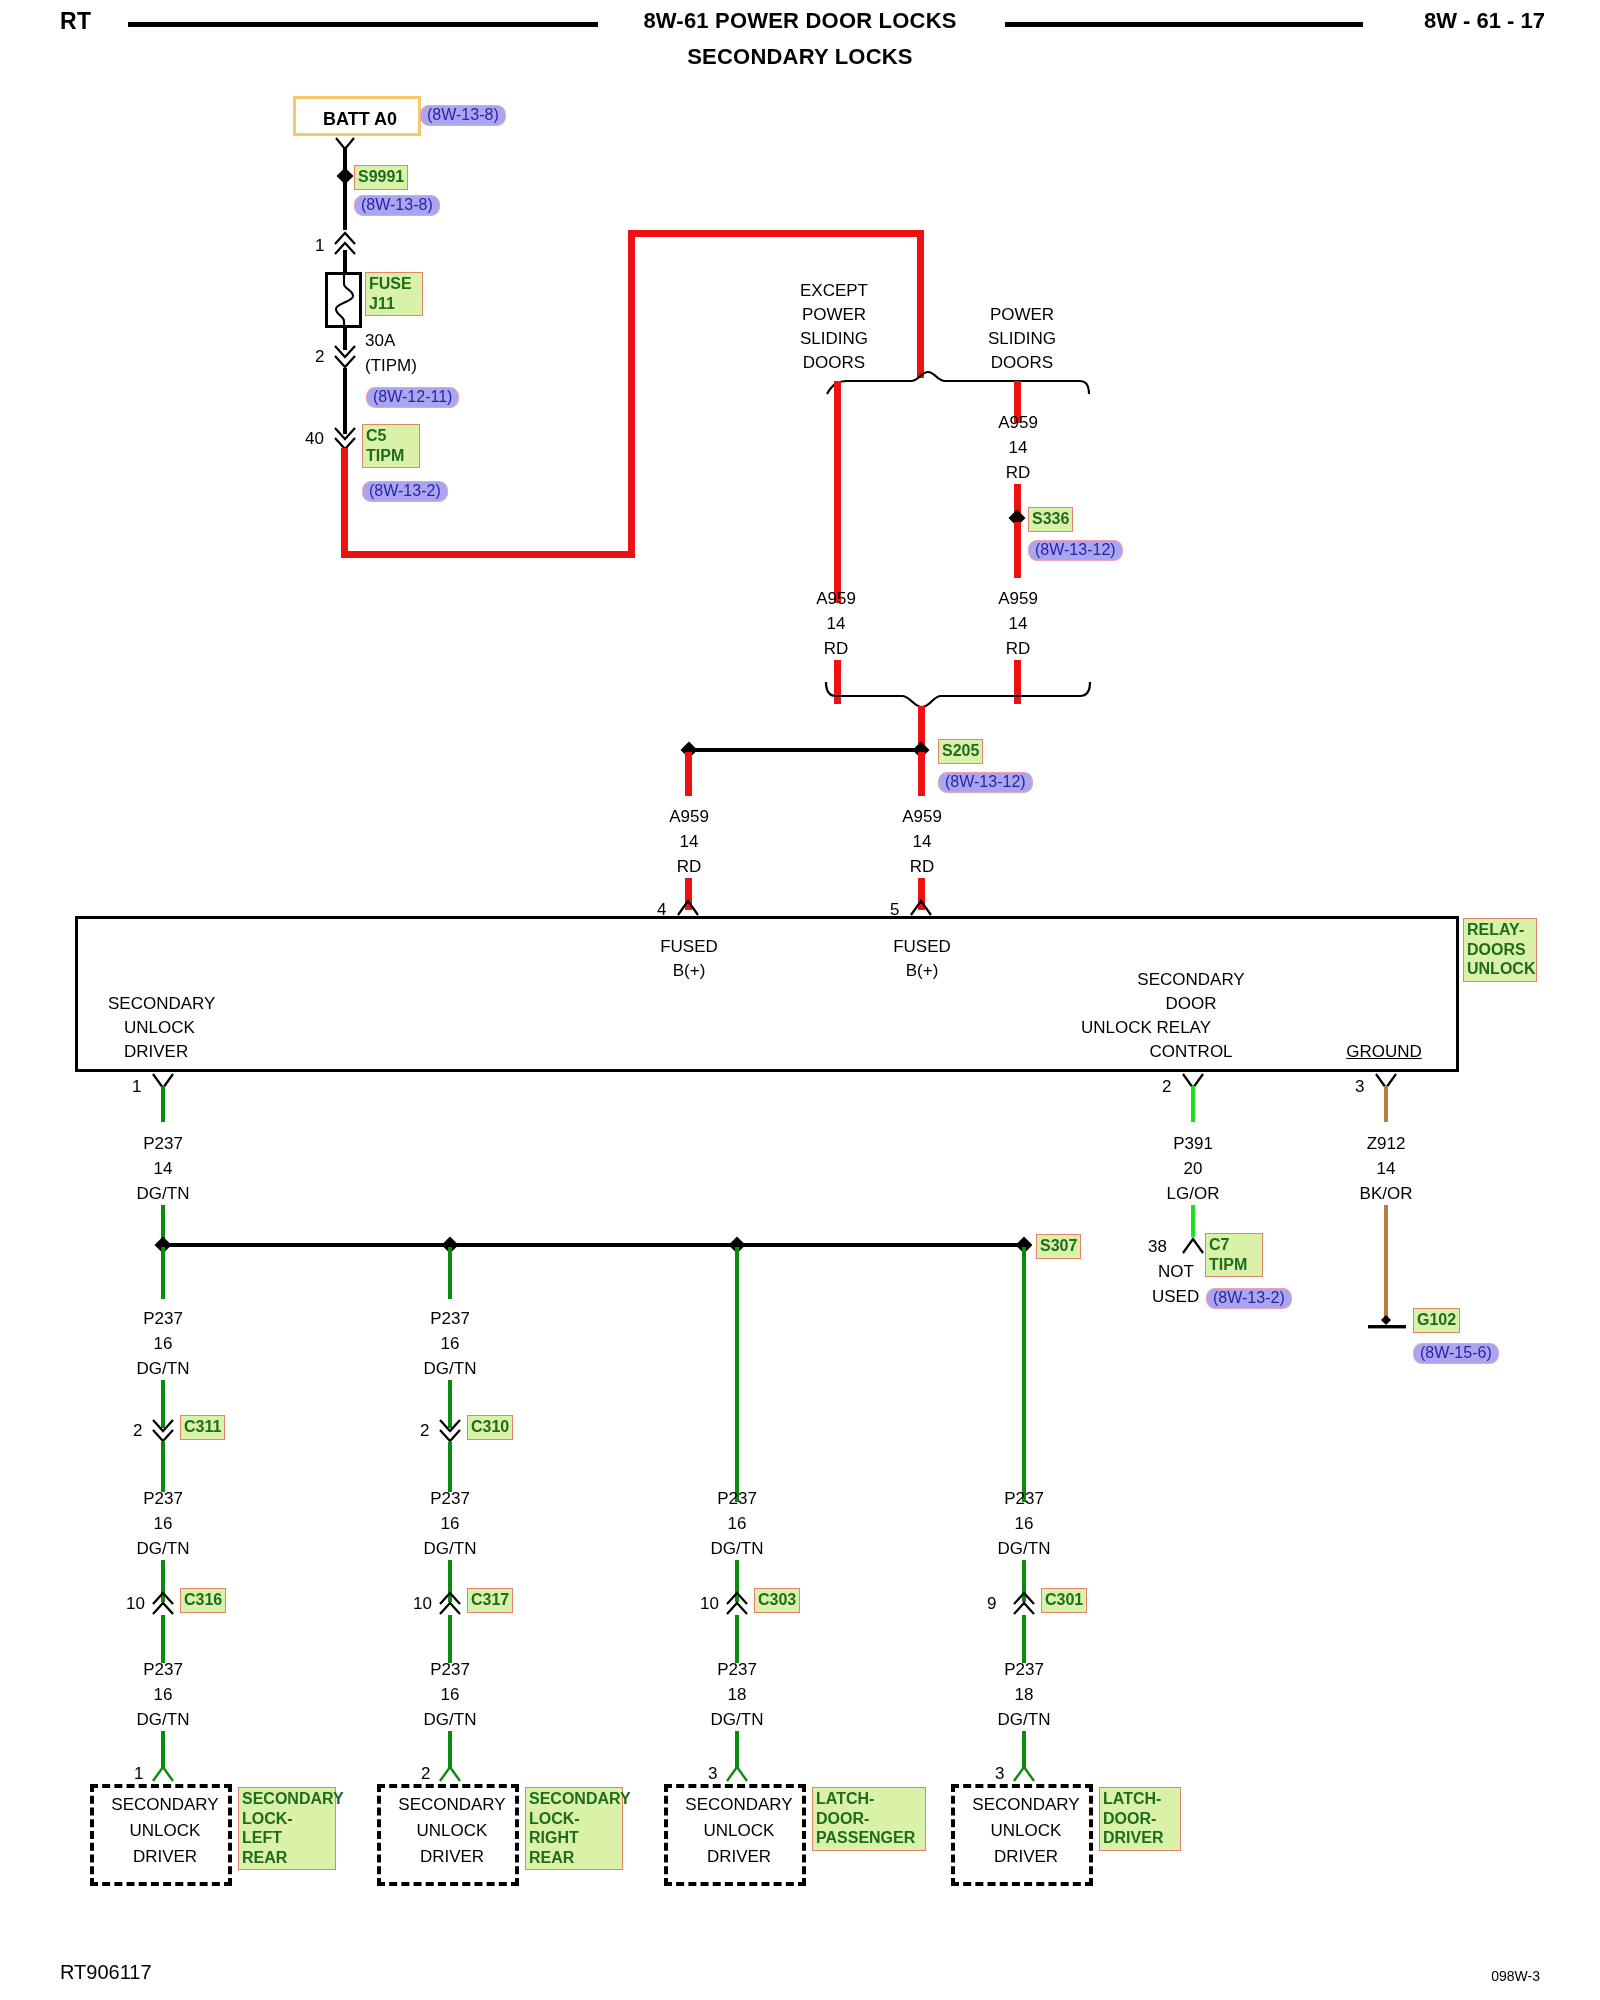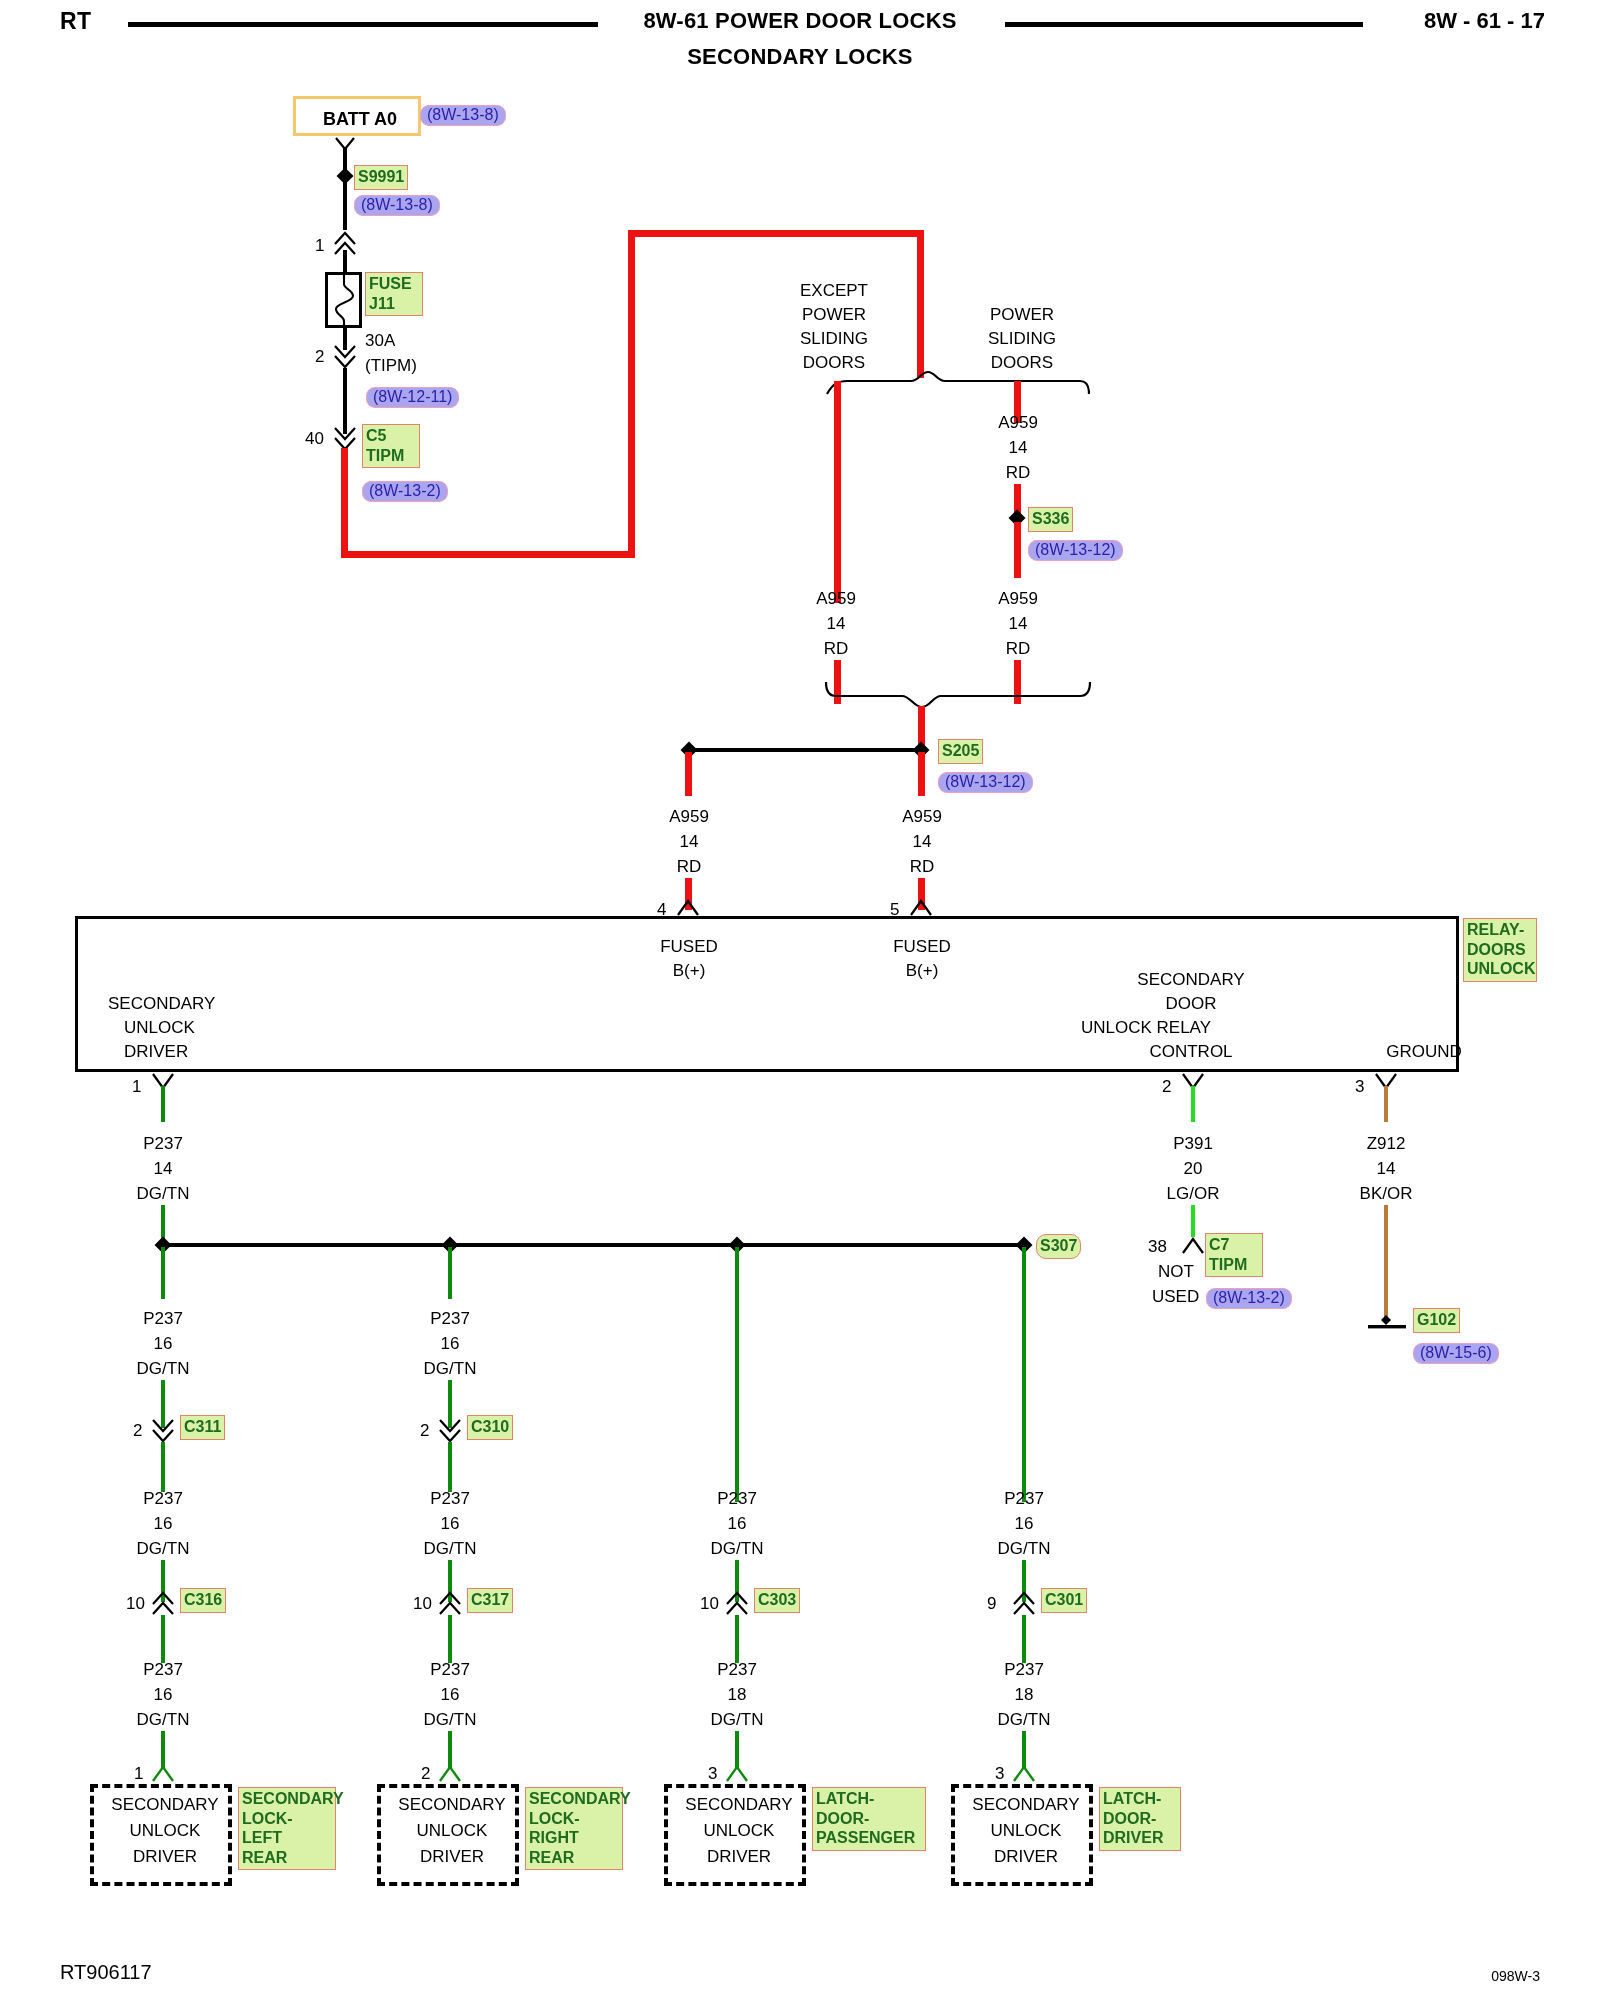--- a/index.html
+++ b/index.html
@@ -263,21 +263,21 @@
 
 <div class="abs txt" style="left:108px; top:995px;">SECONDARY</div>
 <div class="abs txt" style="left:124px; top:1019px;">UNLOCK</div>
 <div class="abs txt" style="left:124px; top:1043px;">DRIVER</div>
 
 <div class="abs txt c" style="left:1191px; top:971px;">SECONDARY</div>
 <div class="abs txt c" style="left:1191px; top:995px;">DOOR</div>
 <div class="abs txt c" style="left:1146px; top:1019px;">UNLOCK RELAY</div>
 <div class="abs txt c" style="left:1191px; top:1043px;">CONTROL</div>
 
-<div class="abs txt c" style="left:1424px; top:1043px;">GROUND</div>
+<div class="abs txt c" style="left:1384px; top:1043px;text-decoration:underline;">GROUND</div>
 
 <div class="abs txt" style="left:132px; top:1078px;">1</div>
 <div class="abs chev" style="left:148px; top:1072px;">
   <svg width="30" height="22" viewBox="0 0 30 22">
       <polyline points="5,2 15,16 25,2" fill="none" stroke="#000" stroke-width="2.2"></polyline>
     </svg>
 </div>
 <div class="abs w w-grn vw" style="left:161px; top:1086px; height:36px;"></div>
 <div class="abs txt c" style="left:163px; top:1135px;">P237</div>
 <div class="abs txt c" style="left:163px; top:1160px;">14</div>
@@ -329,21 +329,21 @@
   </svg>
 </div>
 <div class="abs chip" style="left:1413px; top:1308px;">G102</div>
 <div class="abs ref" style="left:1413px; top:1343px;">(8W-15-6)</div>
 
 <div class="abs w w-blk" style="left:161px; top:1243px; width:865px; height:4px;"></div>
 <div class="abs splice" style="left:163px; top:1245px;"></div>
 <div class="abs splice" style="left:450px; top:1245px;"></div>
 <div class="abs splice" style="left:737px; top:1245px;"></div>
 <div class="abs splice" style="left:1024px; top:1245px;"></div>
-<div class="abs chip" style="left:1036px; top:1234px;border-radius:10px;">S307</div>
+<div class="abs chip" style="left:1036px; top:1234px;">S307</div>
 
 <div class="abs w w-grn vw" style="left:161px; top:1247px; height:52px;"></div>
 <div class="abs txt c" style="left:163px; top:1310px;">P237</div>
 <div class="abs txt c" style="left:163px; top:1335px;">16</div>
 <div class="abs txt c" style="left:163px; top:1360px;">DG/TN</div>
 <div class="abs w w-grn vw" style="left:161px; top:1380px; height:48px;"></div>
 <div class="abs txt" style="left:133px; top:1422px;">2</div>
 <div class="abs chev" style="left:148px; top:1417px;">
   <svg width="30" height="28" viewBox="0 0 30 28">
     <polyline points="5,3 15,14 25,3" fill="none" stroke="#000" stroke-width="2.2"></polyline>

